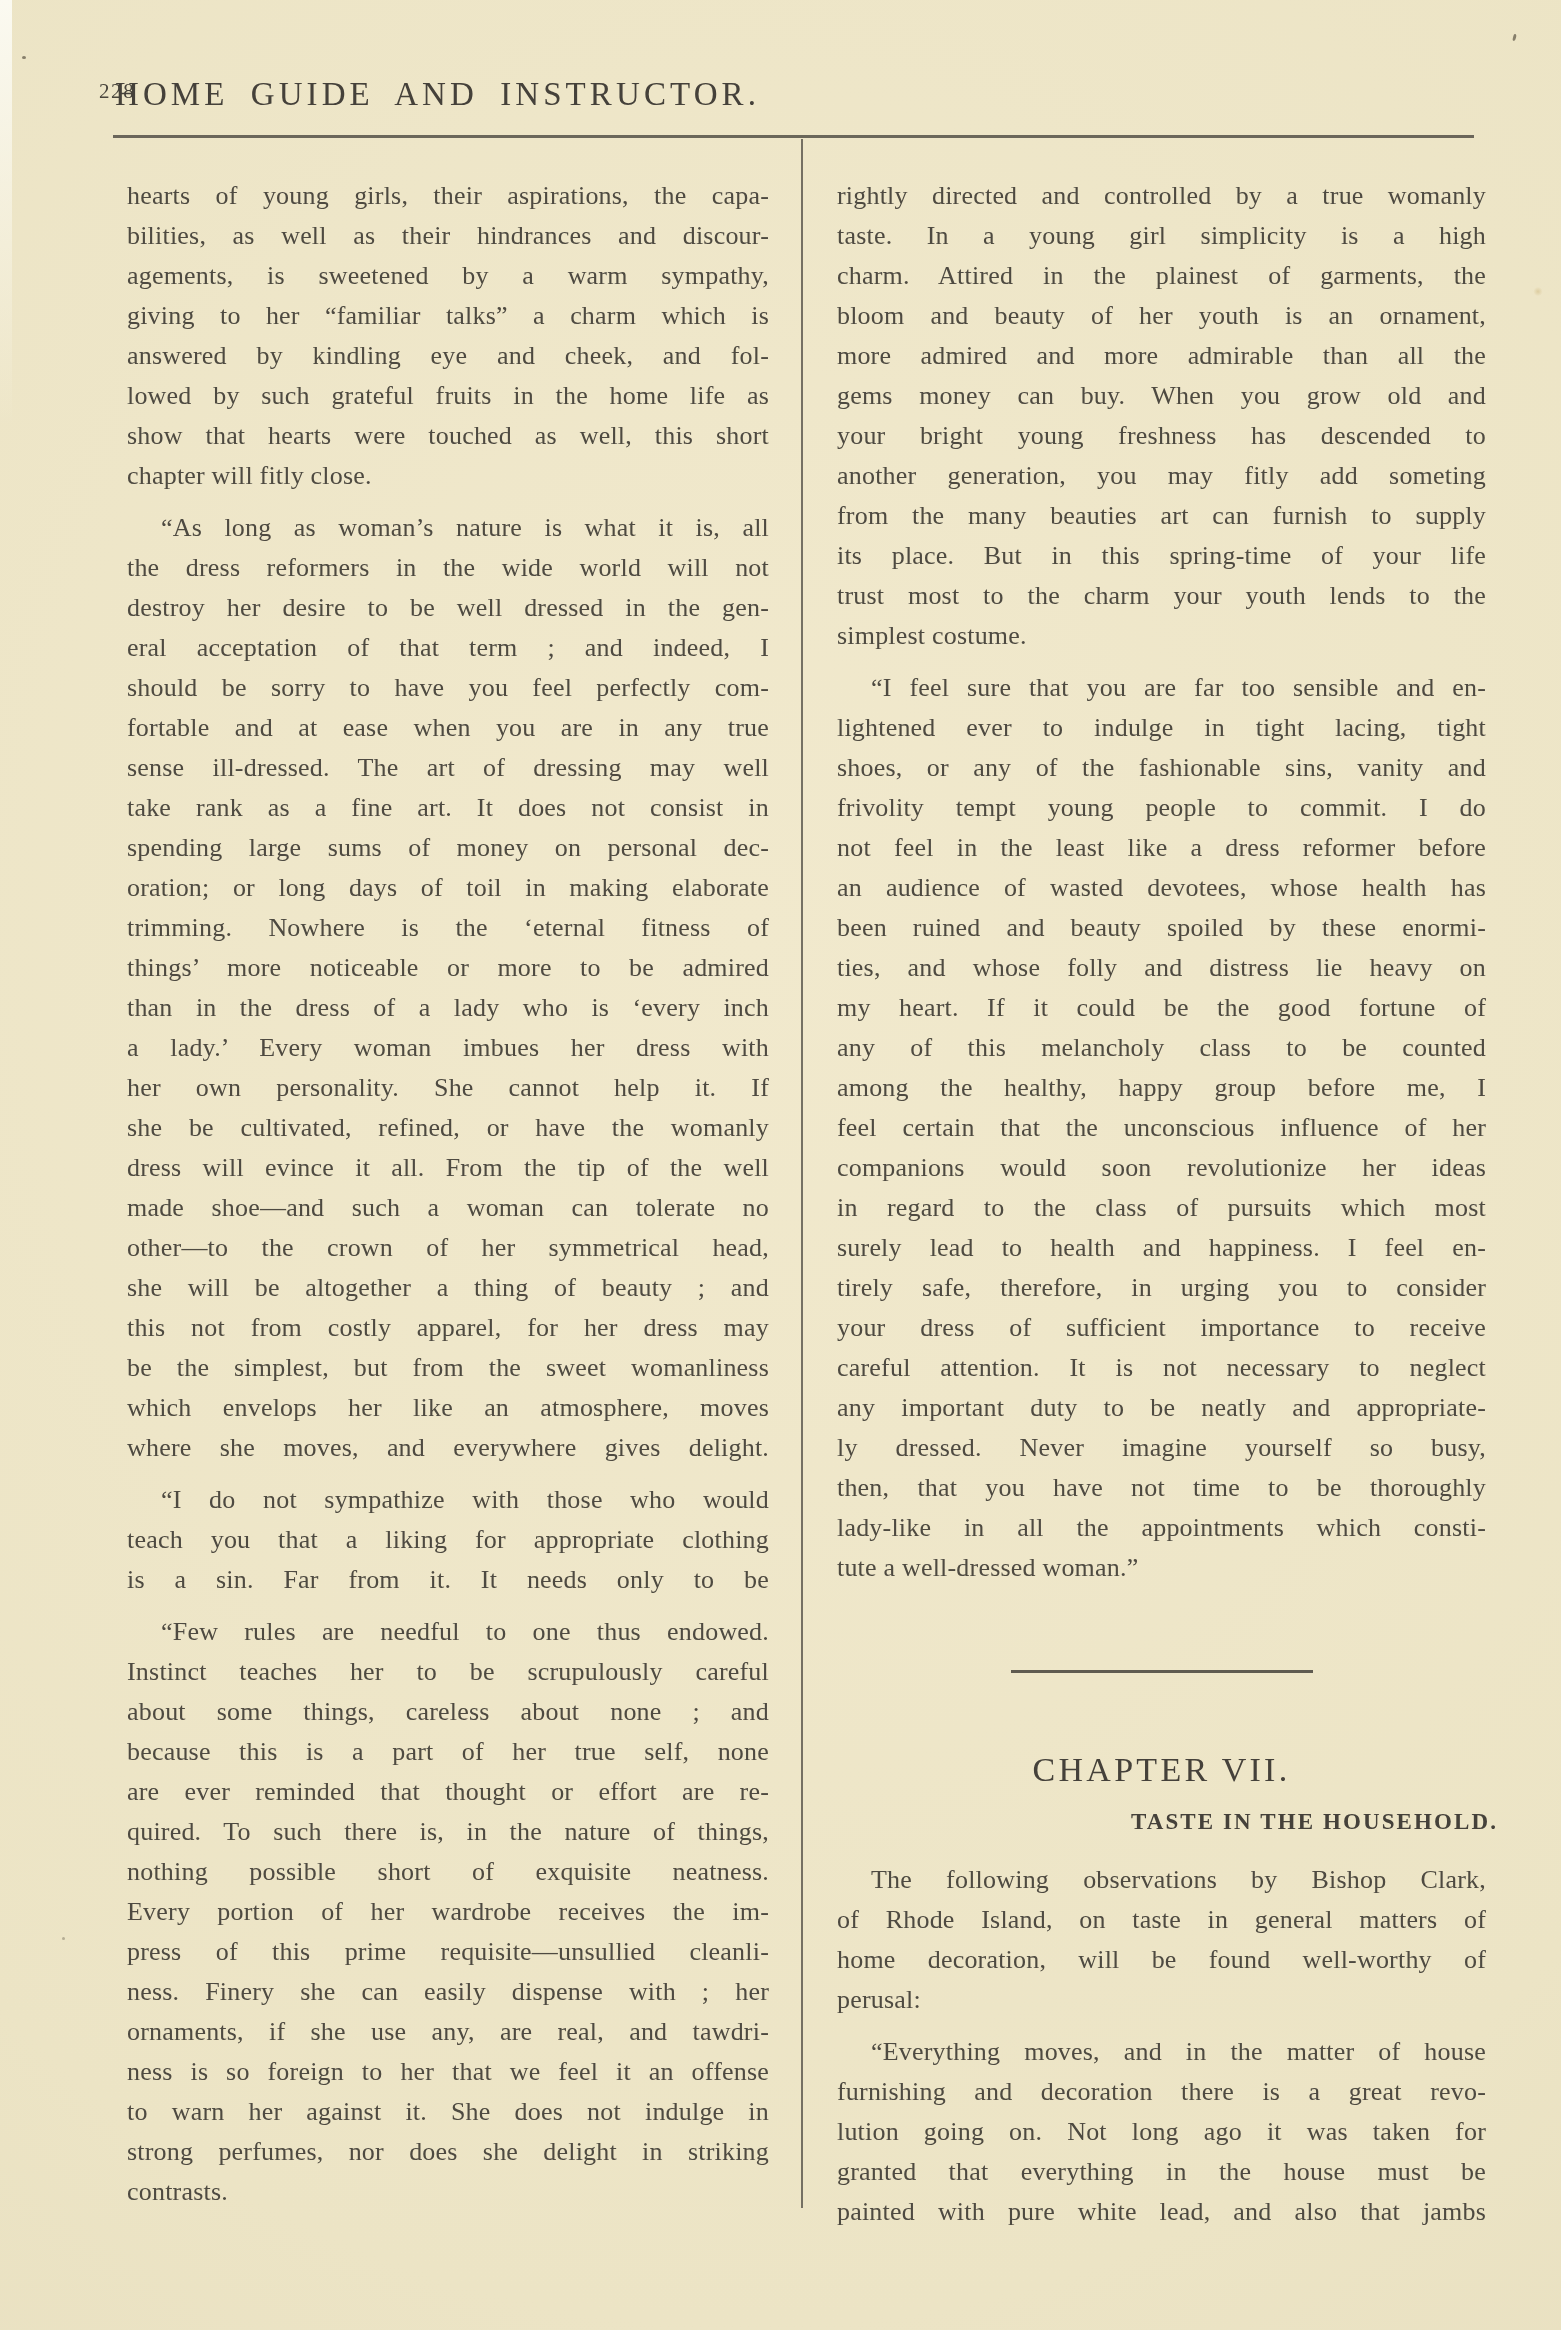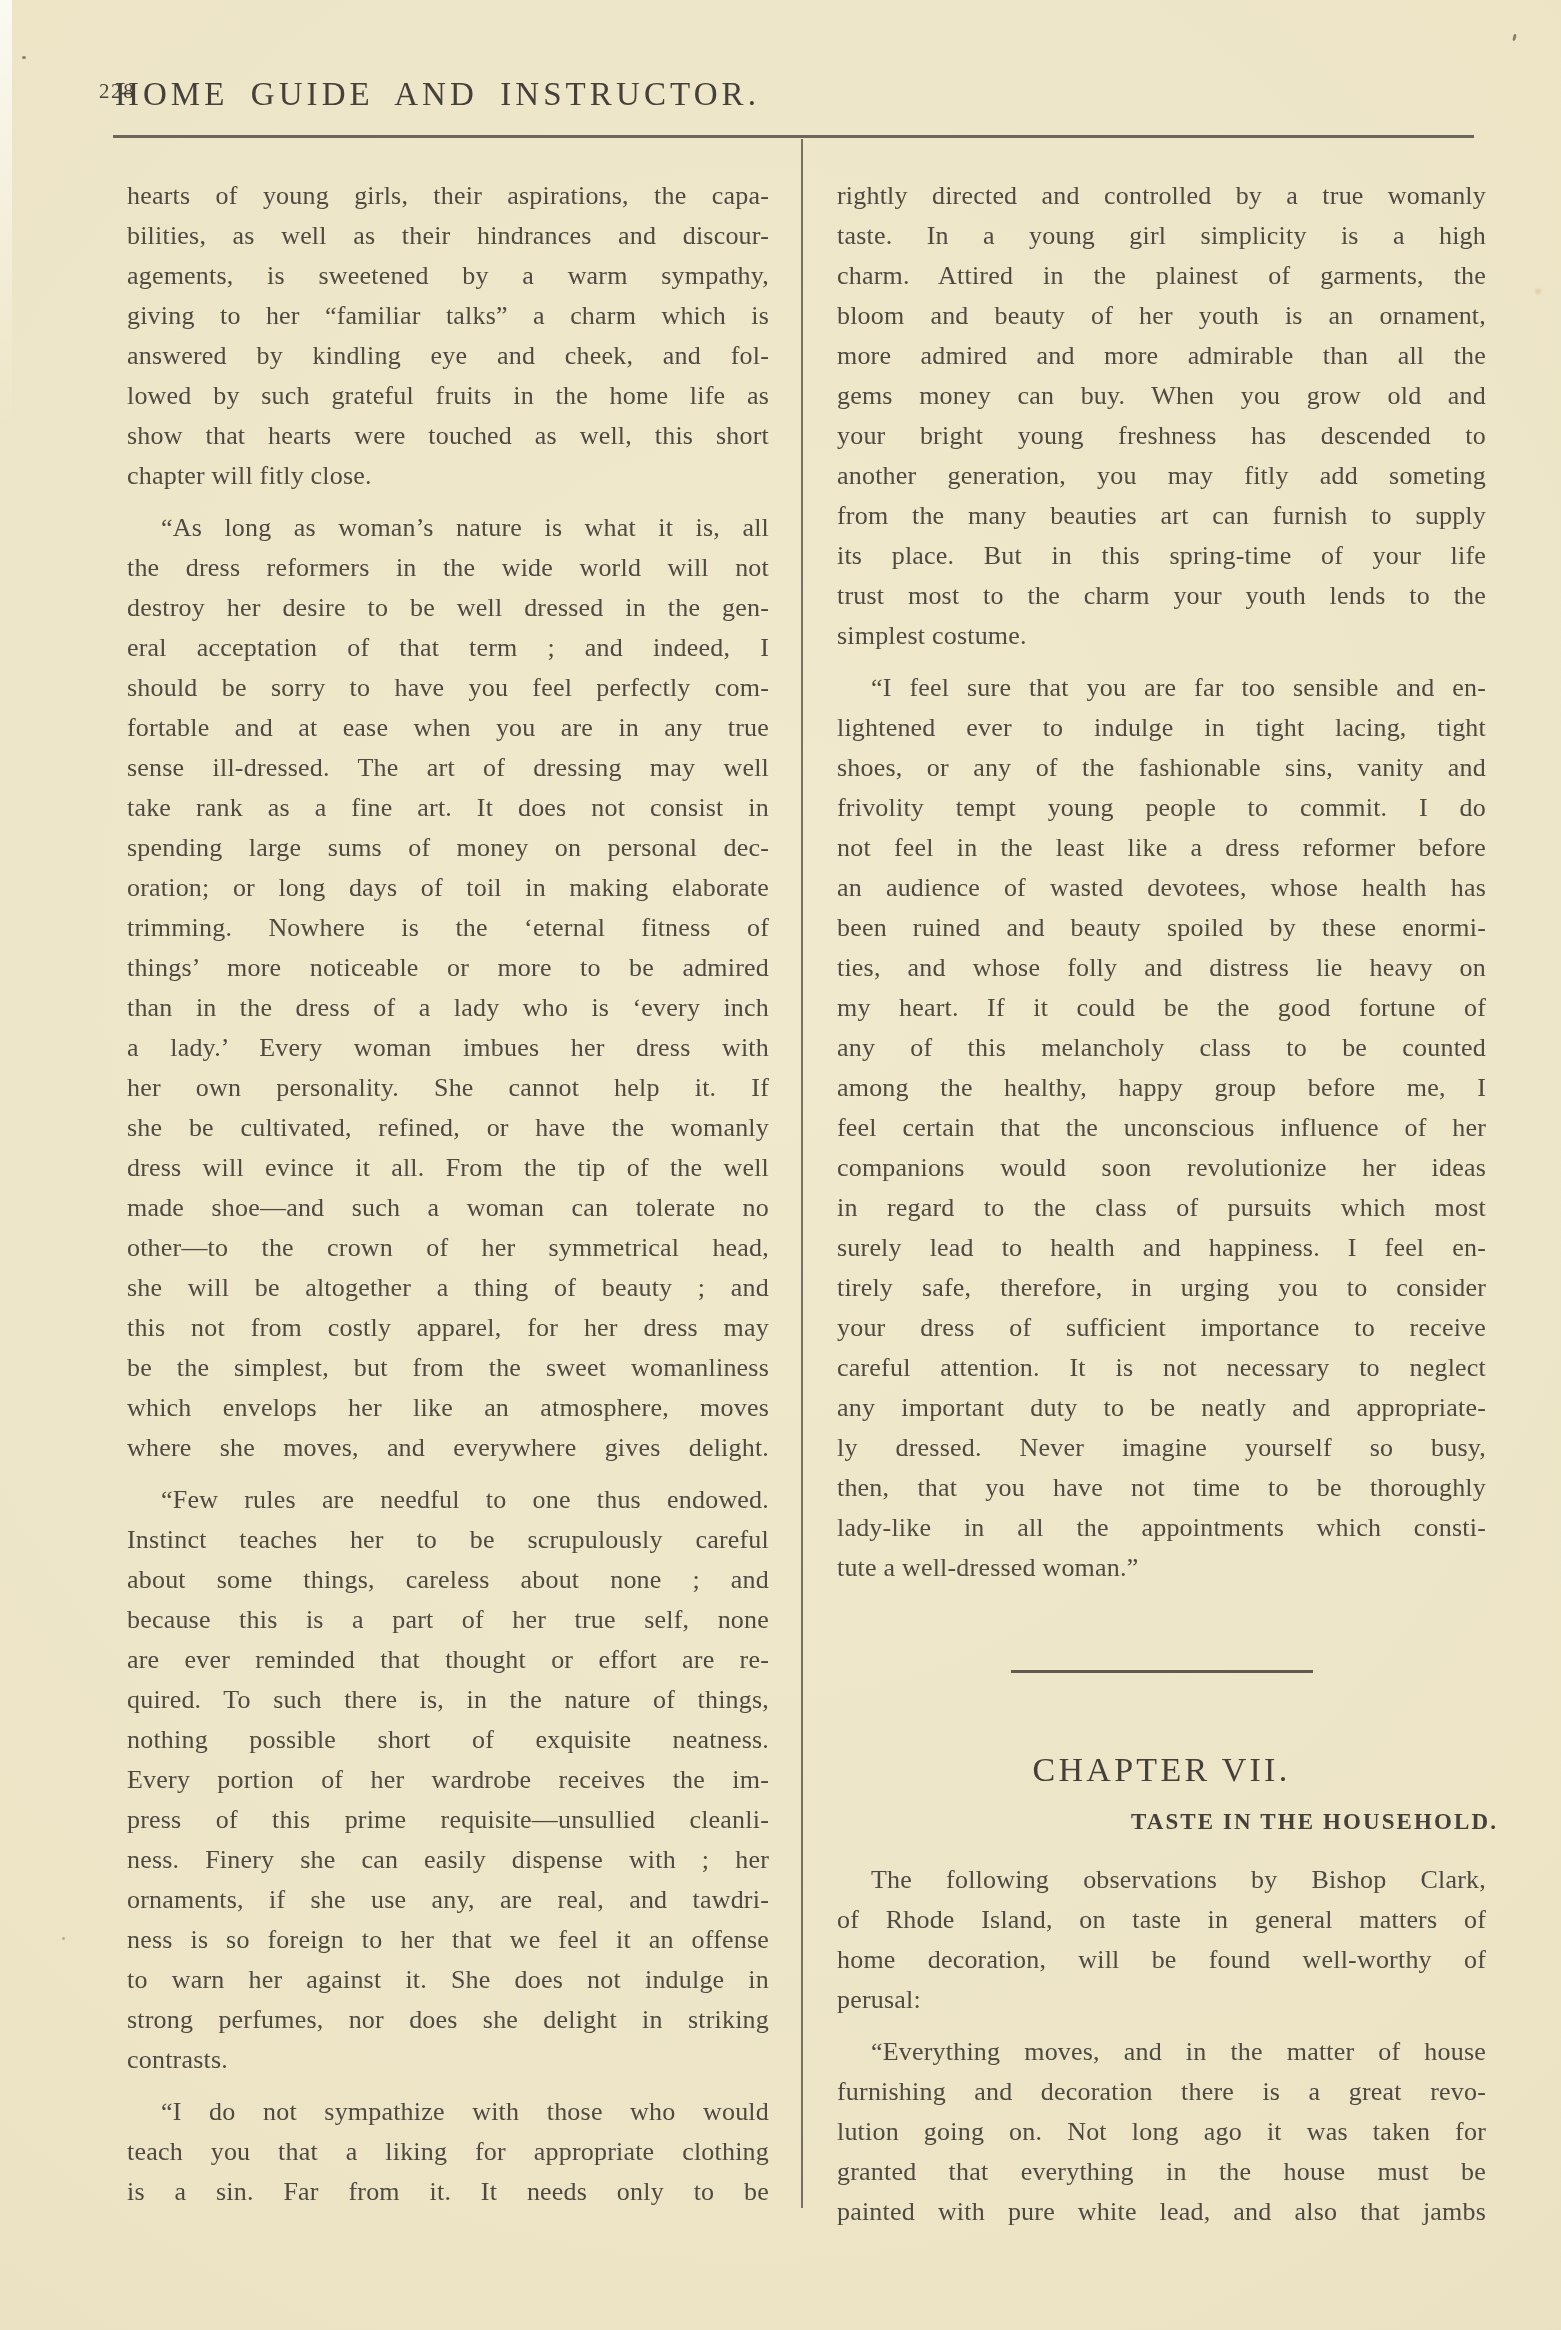--- a/index.html
+++ b/index.html
@@ -121,40 +121,40 @@
         <div class="line">dress will evince it all.  From the tip of the well</div>
         <div class="line">made shoe—and such a woman can tolerate no</div>
         <div class="line">other—to the crown of her symmetrical head,</div>
         <div class="line">she will be altogether a thing of beauty ; and</div>
         <div class="line">this not from costly apparel, for her dress may</div>
         <div class="line">be the simplest, but from the sweet womanliness</div>
         <div class="line">which envelops her like an atmosphere, moves</div>
         <div class="line">where she moves, and everywhere gives delight.</div>
       </div>
       <div class="paragraph">
+        <div class="line indent">“I do not sympathize with those who would</div>
+        <div class="line">teach you that a liking for appropriate clothing</div>
+        <div class="line">is a sin.  Far from it.  It needs only to be</div>
+      </div>
+      <div class="paragraph">
         <div class="line indent">“Few rules are needful to one thus endowed.</div>
         <div class="line">Instinct teaches her to be scrupulously careful</div>
         <div class="line">about some things, careless about none ; and</div>
         <div class="line">because this is a part of her true self, none</div>
         <div class="line">are ever reminded that thought or effort are re-</div>
         <div class="line">quired.  To such there is, in the nature of things,</div>
         <div class="line">nothing possible short of exquisite neatness.</div>
         <div class="line">Every portion of her wardrobe receives the im-</div>
         <div class="line">press of this prime requisite—unsullied cleanli-</div>
         <div class="line">ness.  Finery she can easily dispense with ; her</div>
         <div class="line">ornaments, if she use any, are real, and tawdri-</div>
         <div class="line">ness is so foreign to her that we feel it an offense</div>
         <div class="line">to warn her against it.  She does not indulge in</div>
         <div class="line">strong perfumes, nor does she delight in striking</div>
         <div class="line last-left">contrasts.</div>
-      </div>
-      <div class="paragraph">
-        <div class="line indent">“I do not sympathize with those who would</div>
-        <div class="line">teach you that a liking for appropriate clothing</div>
-        <div class="line">is a sin.  Far from it.  It needs only to be</div>
       </div>
     </div>
 
   <div class="column column-right">
     <div id="right-top">
         <div class="paragraph">
           <div class="line">rightly directed and controlled by a true womanly</div>
           <div class="line">taste.  In a young girl simplicity is a high</div>
           <div class="line">charm.  Attired in the plainest of garments, the</div>
           <div class="line">bloom and beauty of her youth is an ornament,</div>

